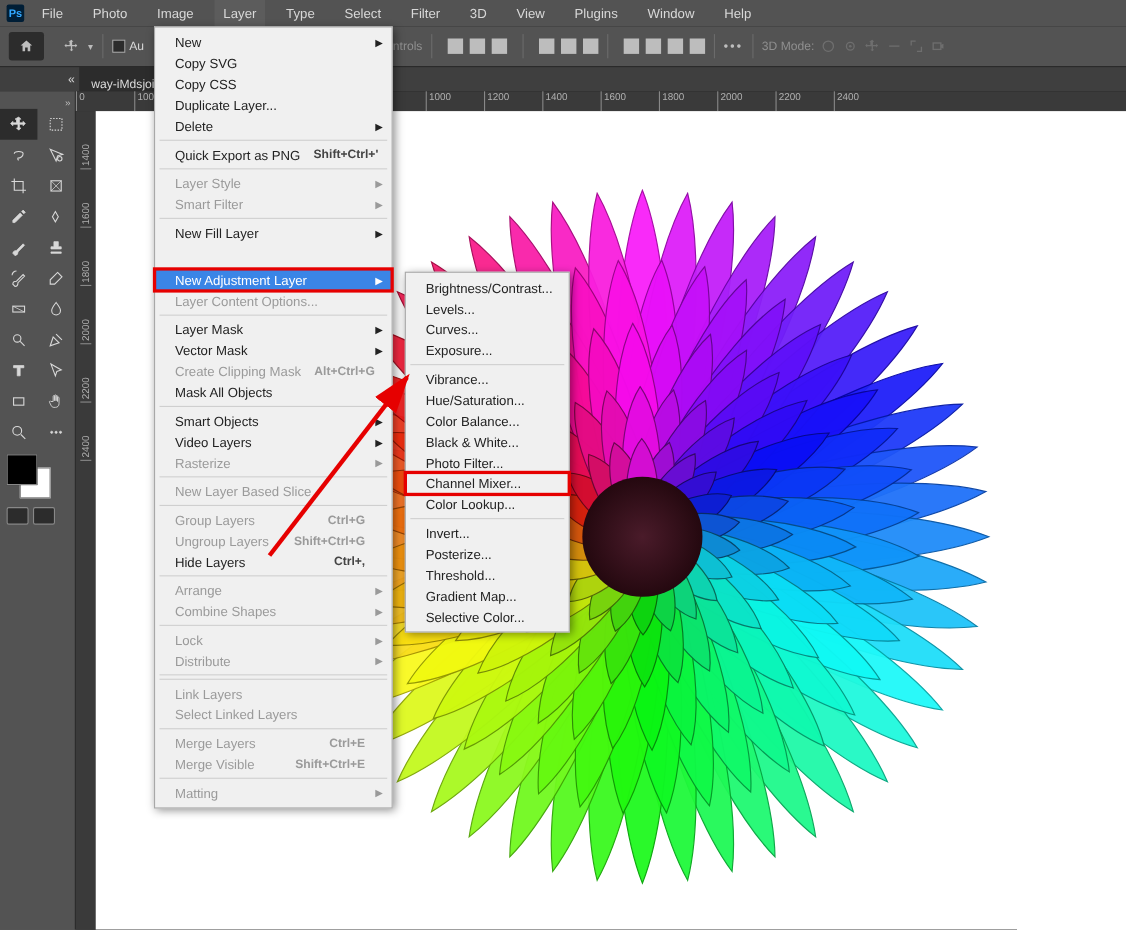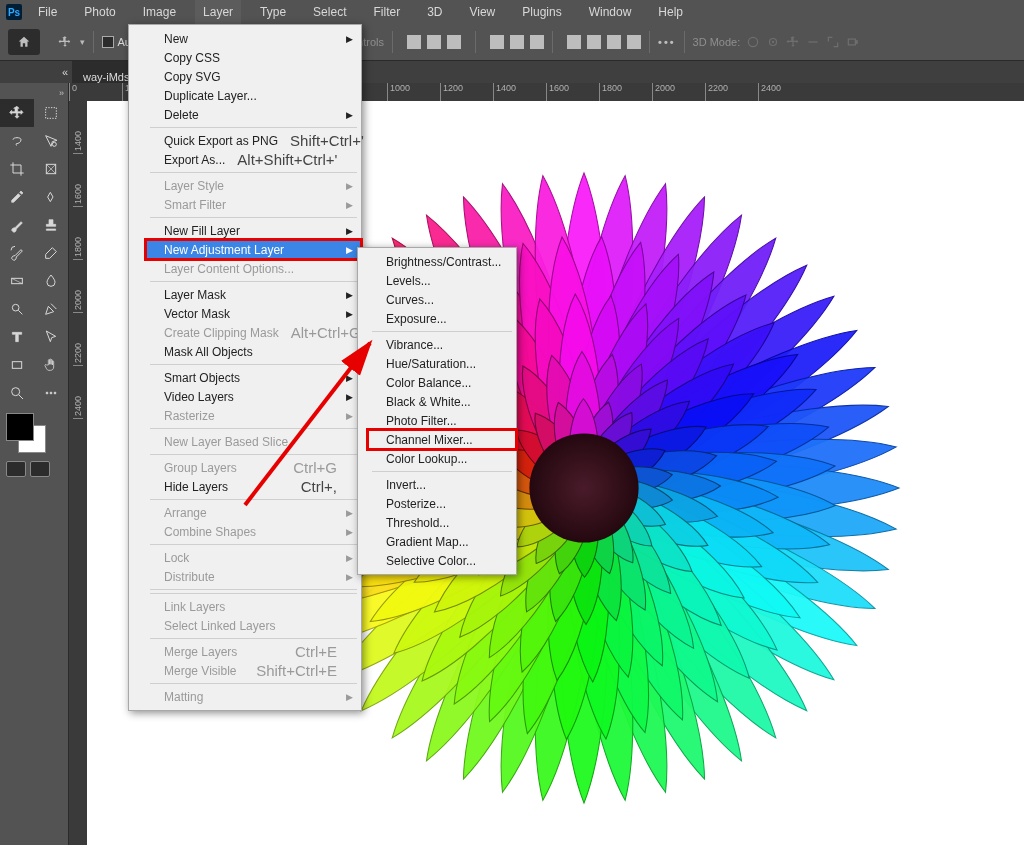--- a/index.html
+++ b/index.html
@@ -61,29 +61,29 @@
   .ruler-h{position:absolute;top:0;left:0;right:0;height:18px;background:#3a3a3a;color:#b0b0b0;font-size:9px;display:flex;}
   .ruler-v{position:absolute;top:18px;left:0;bottom:0;width:18px;background:#3a3a3a;color:#b0b0b0;font-size:9px;display:flex;flex-direction:column;align-items:center;}
   .ruler-h span{display:inline-block;width:50px;border-left:1px solid #888;padding-left:2px;}
   .ruler-v span{display:block;height:50px;border-top:1px solid #888;padding-top:2px;writing-mode:vertical-rl;transform:rotate(180deg);}
   .doc{position:absolute;top:18px;left:18px;right:0;bottom:0;background:#fff;overflow:hidden;}
   
   .flower{position:absolute;left:53%;top:52%;transform:translate(-50%,-50%) scale(1.05);width:700px;height:700px;}
 
   
   .dropdown{position:absolute;top:24px;background:var(--menu-bg);color:var(--menu-text);font-size:12px;border:1px solid #a8a8a8;box-shadow:2px 2px 8px rgba(0,0,0,0.45);padding:4px 0;z-index:50;}
-  .dd1{left:128px;width:215px;padding-left:17px;}
-  .dd2{left:357px;top:247px;width:148px;padding-left:10px;}
+  .dd1{left:140px;width:215px;}
+  .dd2{left:368px;top:247px;width:148px;}
   .dropdown .row{display:flex;align-items:center;height:19px;padding:0 24px 0 18px;white-space:nowrap;cursor:default;position:relative;}
   .dropdown .row.disabled{color:var(--menu-disabled);}
-  .dropdown .row .sc{margin-left:auto;padding-left:12px;color:#444;font-size:15px;}
+  .dropdown .row .sc{margin-left:auto;padding-left:12px;color:#444;font-size:11px;font-weight:bold;}
   .dropdown .row.disabled .sc{color:var(--menu-disabled);}
   .dropdown .row .arrow{position:absolute;right:8px;font-size:9px;}
   .dropdown .sep{height:1px;background:var(--sep);margin:3px 4px;}
-  .dropdown .row.highlight{background:var(--menu-item-highlight);color:#fff;}
+  .dropdown .row.highlight{background:var(--menu-item-highlight);color:#fff;margin-top:24px;}
   .dropdown .row.highlight .arrow{color:#fff;}
   .redbox{outline:3px solid var(--red-box);outline-offset:-1px;}
   .red-arrow{position:absolute;z-index:60;pointer-events:none;}
 
 </style>
 </head>
 <body>
 
 <div class="menubar">
   <div class="ps-icon">Ps</div>
@@ -525,41 +525,37 @@
     </div>
   </div>
 </div>
 
 <div class="dropdown dd1" id="dd1">
     <div class="row">
       <span>New</span>
       <span class="arrow">▶</span>
     </div>
     <div class="row">
+      <span>Copy SVG</span>
+    </div>
+    <div class="row">
       <span>Copy CSS</span>
-    </div>
-    <div class="row">
-      <span>Copy SVG</span>
     </div>
     <div class="row">
       <span>Duplicate Layer...</span>
     </div>
     <div class="row">
       <span>Delete</span>
       <span class="arrow">▶</span>
     </div>
     <div class="sep"></div>
     <div class="row">
       <span>Quick Export as PNG</span>
       <span class="sc">Shift+Ctrl+'</span>
     </div>
-    <div class="row">
-      <span>Export As...</span>
-      <span class="sc">Alt+Shift+Ctrl+'</span>
-    </div>
     <div class="sep"></div>
     <div class="row disabled">
       <span>Layer Style</span>
       <span class="arrow">▶</span>
     </div>
     <div class="row disabled">
       <span>Smart Filter</span>
       <span class="arrow">▶</span>
     </div>
     <div class="sep"></div>
@@ -604,20 +600,24 @@
       <span class="arrow">▶</span>
     </div>
     <div class="sep"></div>
     <div class="row disabled">
       <span>New Layer Based Slice</span>
     </div>
     <div class="sep"></div>
     <div class="row disabled">
       <span>Group Layers</span>
       <span class="sc">Ctrl+G</span>
+    </div>
+    <div class="row disabled">
+      <span>Ungroup Layers</span>
+      <span class="sc">Shift+Ctrl+G</span>
     </div>
     <div class="row">
       <span>Hide Layers</span>
       <span class="sc">Ctrl+,</span>
     </div>
     <div class="sep"></div>
     <div class="row disabled">
       <span>Arrange</span>
       <span class="arrow">▶</span>
     </div>

